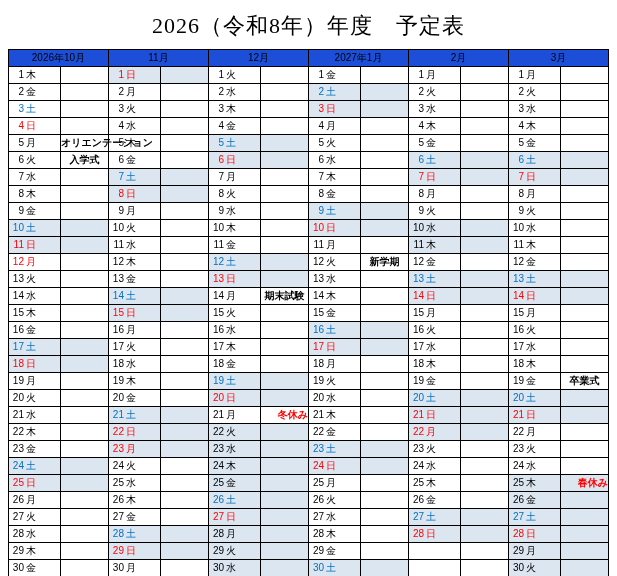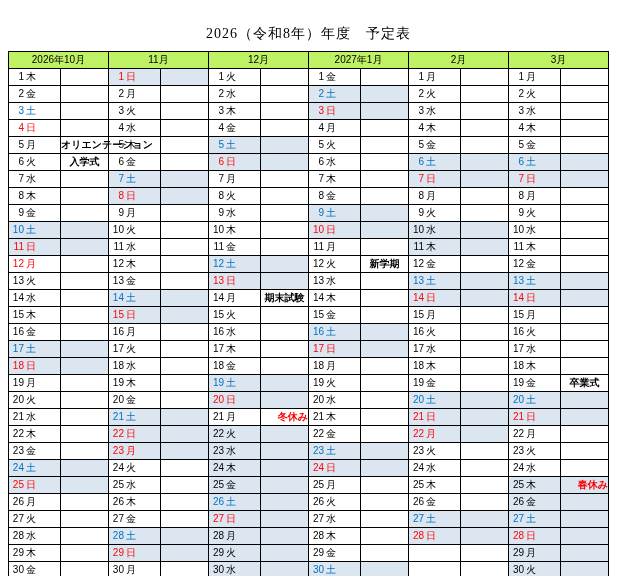--- a/index.html
+++ b/index.html
@@ -6,41 +6,40 @@
   body{
     width:617px;height:576px;
     background:#ffffff;
     font-family:"Liberation Sans","DejaVu Sans",sans-serif;
     color:#000;
     overflow:hidden;
   }
   #title{
     text-align:center;
     font-family:"Liberation Serif","DejaVu Serif",serif;
-    font-size:14px;
+    font-size:22px;
     letter-spacing:1px;
     padding-top:11px;
     padding-bottom:8px;
-    margin-top:14px;
   }
   table.cal{
     border-collapse:collapse;
     margin:0 auto;
     table-layout:fixed;
     width:598px;
   }
   table.cal td,table.cal th{
     border:1px solid #000;
     padding:0;
     height:16px;
     font-size:10px;
     vertical-align:middle;
   }
   th.mh{
-    background:#bef264;
+    background:#1d4ed8;
     font-weight:normal;
     font-size:11px;
     text-align:center;
     height:18px;
   }
   
   col.daycol{width:52px;}
   col.notecol{width:48px;}
   .daycell{
     text-align:left;

